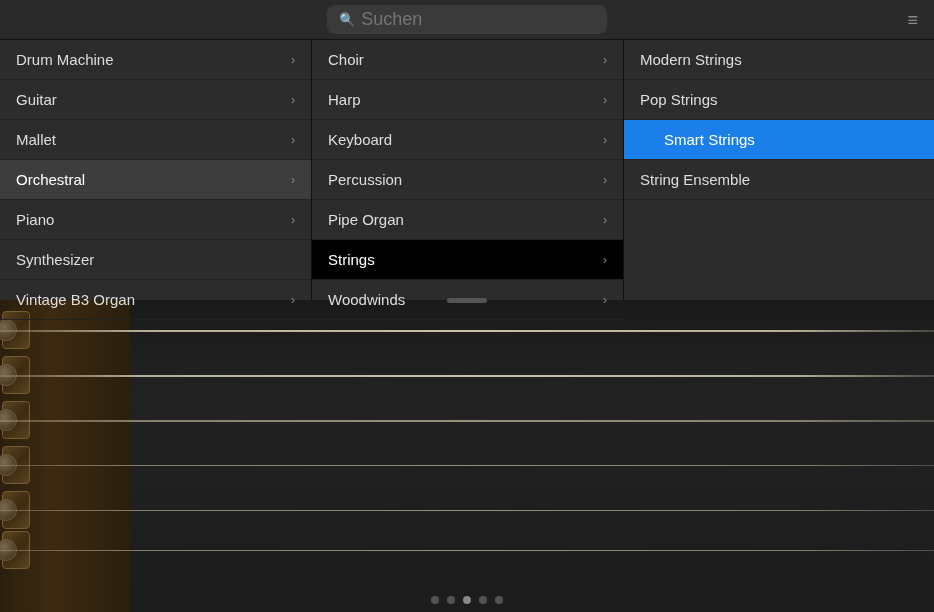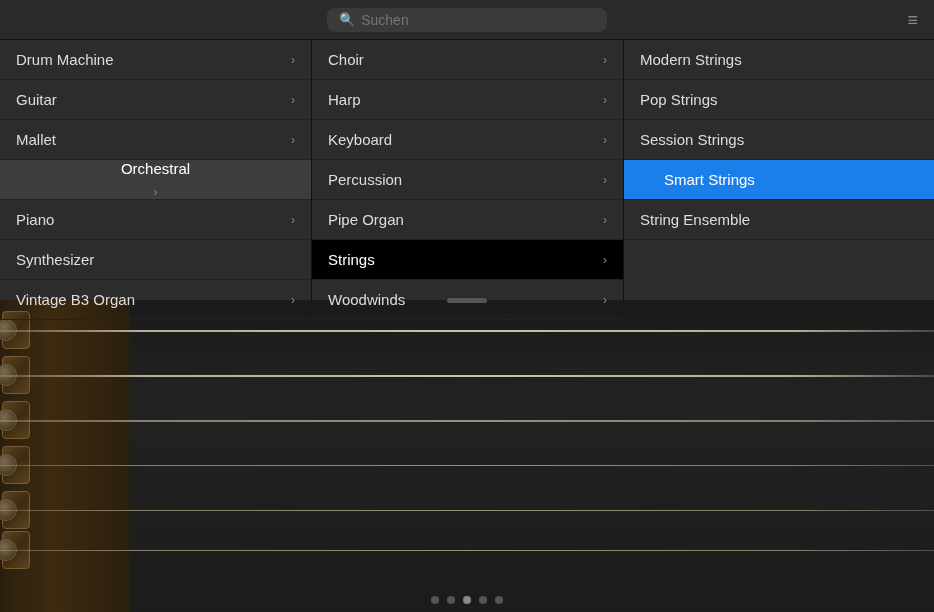--- a/index.html
+++ b/index.html
@@ -34,21 +34,21 @@
       border-radius: 8px;
       padding: 4px 12px;
       width: 280px;
       gap: 6px;
     }
     .search-input-wrapper input {
       background: transparent;
       border: none;
       outline: none;
       color: #e5e5e5;
-      font-size: 14px;
+      font-size: 18px;
       width: 100%;
     }
     .search-icon-unicode {
       color: #888;
       font-size: 13px;
     }
     .menu-icon {
       position: absolute;
       right: 16px;
       top: 50%;
@@ -92,21 +92,20 @@
       padding: 0 16px;
       height: 40px;
       font-size: 15px;
       color: #ddd;
       cursor: pointer;
       border-bottom: 1px solid #222;
     }
     .menu-item.selected {
       background: #3d3d3d;
       color: #fff;
-      flex-direction: column;
     }
     .menu-item.active-submenu {
       background: #000000;
       color: #fff;
     }
     .menu-item.highlighted {
       background: #1a7fe8;
       color: #fff;
       padding-left: 40px;
     }
@@ -278,23 +277,20 @@
       </div>
     </div>
 
   <div class="col3" id="col3-container">
       <div class="menu-item">
         <span>Modern Strings</span>
       </div>
       <div class="menu-item">
         <span>Pop Strings</span>
       </div>
-      <div class="menu-item">
-        <span>Session Strings</span>
-      </div>
       <div class="menu-item highlighted">
         <span>Smart Strings</span>
       </div>
       <div class="menu-item">
         <span>String Ensemble</span>
       </div>
     </div>
 </div>
 
 <div class="bottom-visual">

